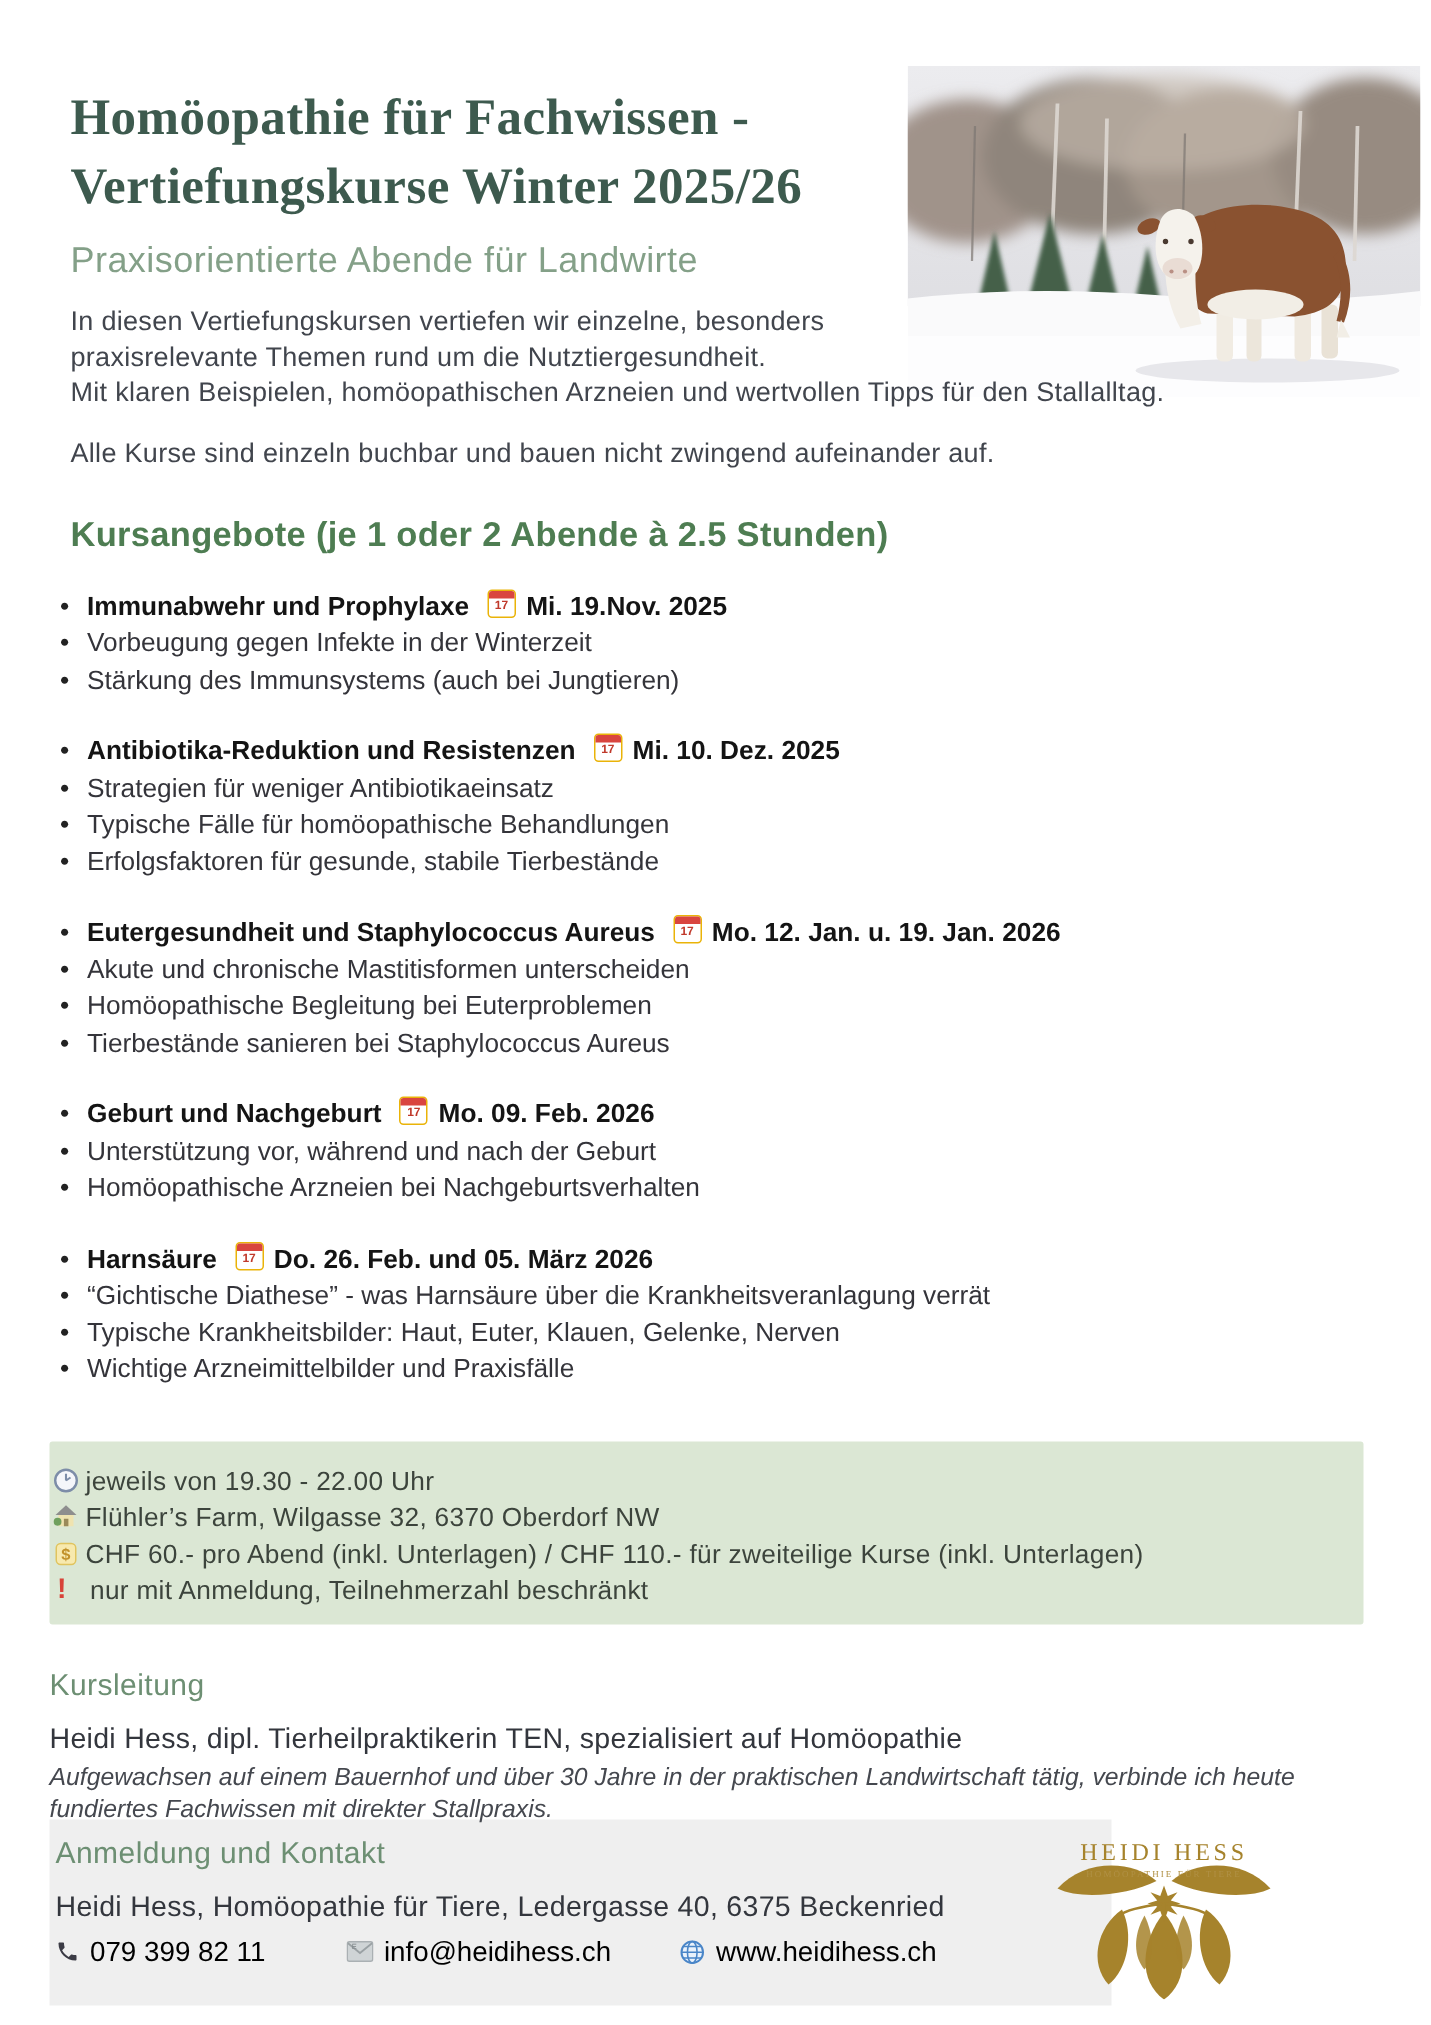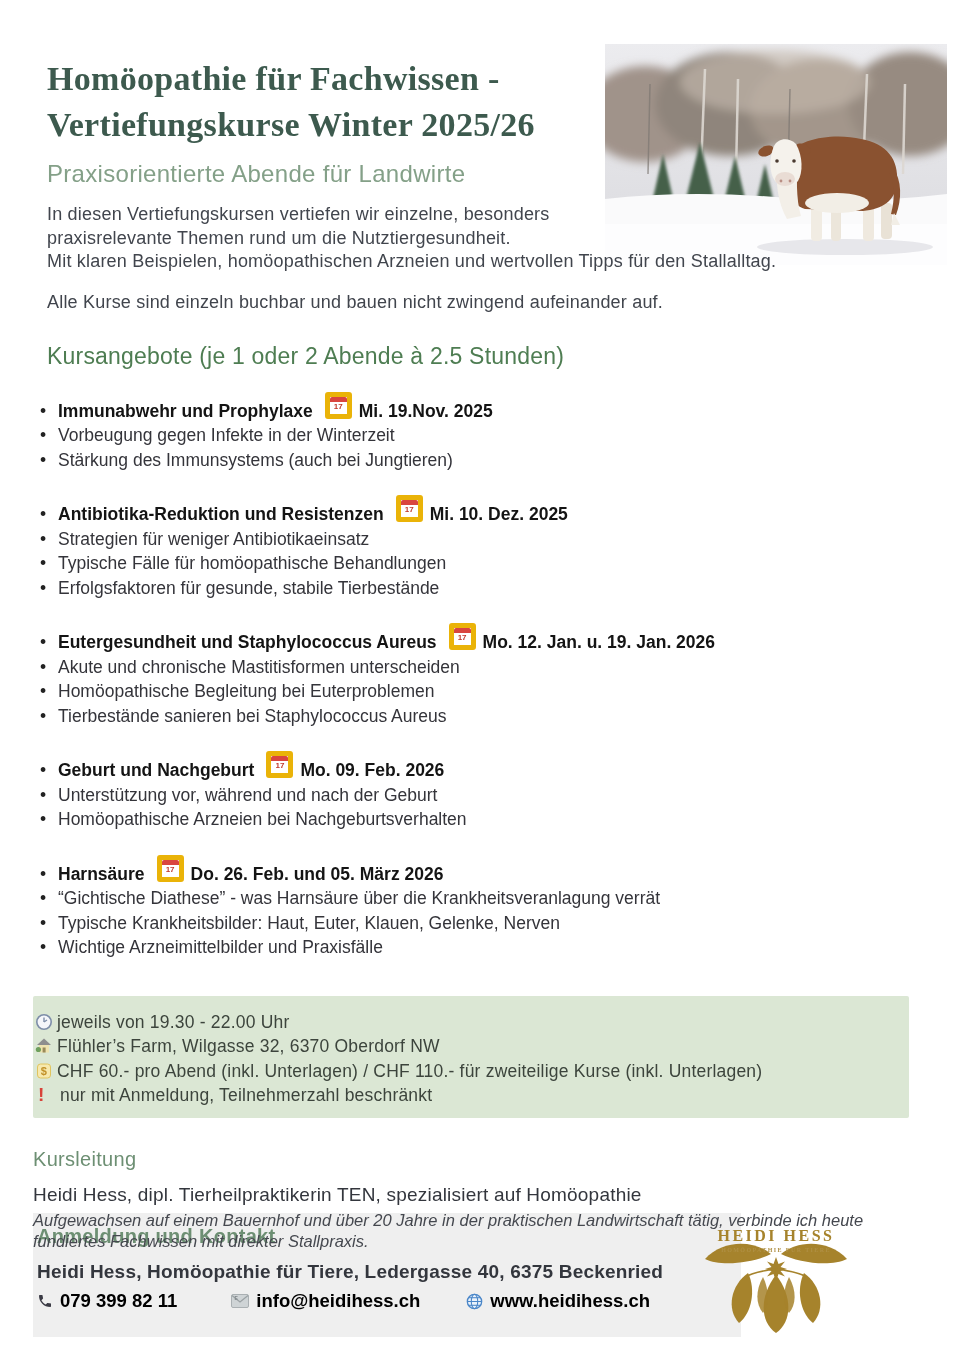--- a/index.html
+++ b/index.html
@@ -13,46 +13,46 @@
          font-size:34px;line-height:46px;color:#3d5a4e;letter-spacing:.3px;}
   .subtitle{margin-top:12px;font-size:24px;color:#84a088;letter-spacing:.3px;}
   .intro{margin-top:15px;font-size:18px;line-height:23.5px;color:#41454d;letter-spacing:.2px;}
   .intro div{white-space:nowrap;}
   .note{margin-top:18px;font-size:18px;color:#41454d;letter-spacing:.2px;white-space:nowrap;}
 
   
   .photo{position:absolute;left:605px;top:44px;width:342px;height:221px;z-index:1;overflow:hidden;}
 
   
-  .section-heading{margin:30px 0 0 47px;font-size:23px;font-weight:400;color:#4e7d52;letter-spacing:.2px;}
+  .section-heading{margin:30px 0 0 47px;font-size:23px;font-weight:700;color:#4e7d52;letter-spacing:.2px;}
   .courses{margin:22px 0 0 40px;font-size:17.5px;}
   .course{margin-bottom:23px;}
   .cline{line-height:24.5px;white-space:nowrap;color:#34343a;}
   .bullet{display:inline-block;width:18px;color:#222;}
   .ctitle,.cdate{font-weight:700;color:#141414;}
   .cal{display:inline-block;position:relative;width:17px;height:17px;background:#fff;
-       border:5px solid #eab308;border-radius:3px;margin:0 7px 0 12px;vertical-align:-2px;}
+       border:1px solid #eab308;border-radius:3px;margin:0 7px 0 12px;vertical-align:-2px;}
   .cal-top{position:absolute;top:0;left:0;right:0;height:5px;background:#d9453f;border-radius:2px 2px 0 0;}
   .cal-day{position:absolute;top:4px;left:0;right:0;text-align:center;font-size:8px;line-height:12px;
            font-weight:700;color:#c0392b;}
 
   
   .info-box{margin:36px 0 0 33px;width:874px;background:#dbe7d4;border-radius:2px;padding:14px 0 10px 2px;}
   .irow{display:flex;align-items:center;line-height:24.5px;font-size:17.5px;color:#3c443c;letter-spacing:.2px;}
   .iico{display:inline-flex;width:22px;justify-content:flex-start;align-items:center;flex:0 0 22px;}
   .excl{font-weight:700;color:#d84339;font-size:19px;padding-left:3px;}
 
   
   .kursleitung{margin:30px 0 0 33px;}
   .green-h{font-size:20px;color:#6d8f73;letter-spacing:.3px;}
   .kl-line{margin-top:13px;font-size:19px;color:#33363d;letter-spacing:.2px;}
   .kl-bio{margin-top:4px;font-size:16.5px;line-height:21.5px;font-style:italic;color:#45484f;}
 
   
-  .footer{position:absolute;left:33px;top:1213px;width:708px;height:124px;background:#efefef;font-weight:bold;}
+  .footer{position:absolute;left:33px;top:1213px;width:708px;height:124px;background:#efefef;}
   .footer-inner{padding:12px 0 0 4px;}
   .addr{margin-top:13px;font-size:19px;color:#33363d;letter-spacing:.2px;}
   .contact-row{margin-top:7px;font-size:18.5px;color:#000000;display:flex;align-items:center;}
   .citem{display:inline-flex;align-items:center;}
   .citem .ic{margin-right:7px;display:inline-flex;}
   .gap1{margin-right:54px;} .gap2{margin-right:46px;}
 
   
   .logo{position:absolute;left:658px;top:12px;width:170px;height:112px;}
   .logo svg{position:absolute;left:10px;top:8px;}
@@ -228,21 +228,21 @@
       <div class="irow">
         <span class="iico excl">!</span>
         <span>nur mit Anmeldung, Teilnehmerzahl beschränkt</span>
       </div>
     </div>
 
     <div class="kursleitung">
       <div class="green-h">Kursleitung</div>
       <div class="kl-line">Heidi Hess, dipl. Tierheilpraktikerin TEN, spezialisiert auf Homöopathie</div>
       <div class="kl-bio">
-        <div>Aufgewachsen auf einem Bauernhof und über 20 Jahre in der praktischen Landwirtschaft tätig, verbinde ich heute</div>
+        <div>Aufgewachsen auf einem Bauernhof und über 30 Jahre in der praktischen Landwirtschaft tätig, verbinde ich heute</div>
         <div>fundiertes Fachwissen mit direkter Stallpraxis.</div>
       </div>
     </div>
   </div>
 
   <div class="footer">
     <div class="footer-inner">
       <div class="green-h">Anmeldung und Kontakt</div>
       <div class="addr">Heidi Hess, Homöopathie für Tiere, Ledergasse 40, 6375 Beckenried</div>
       <div class="contact-row">

